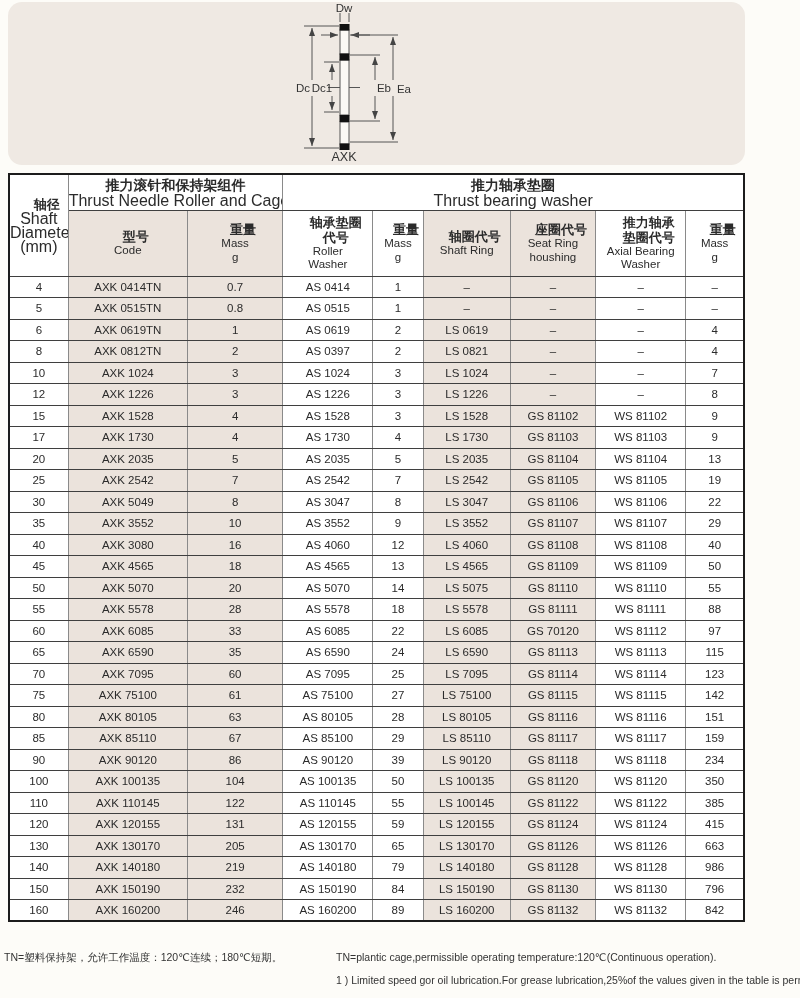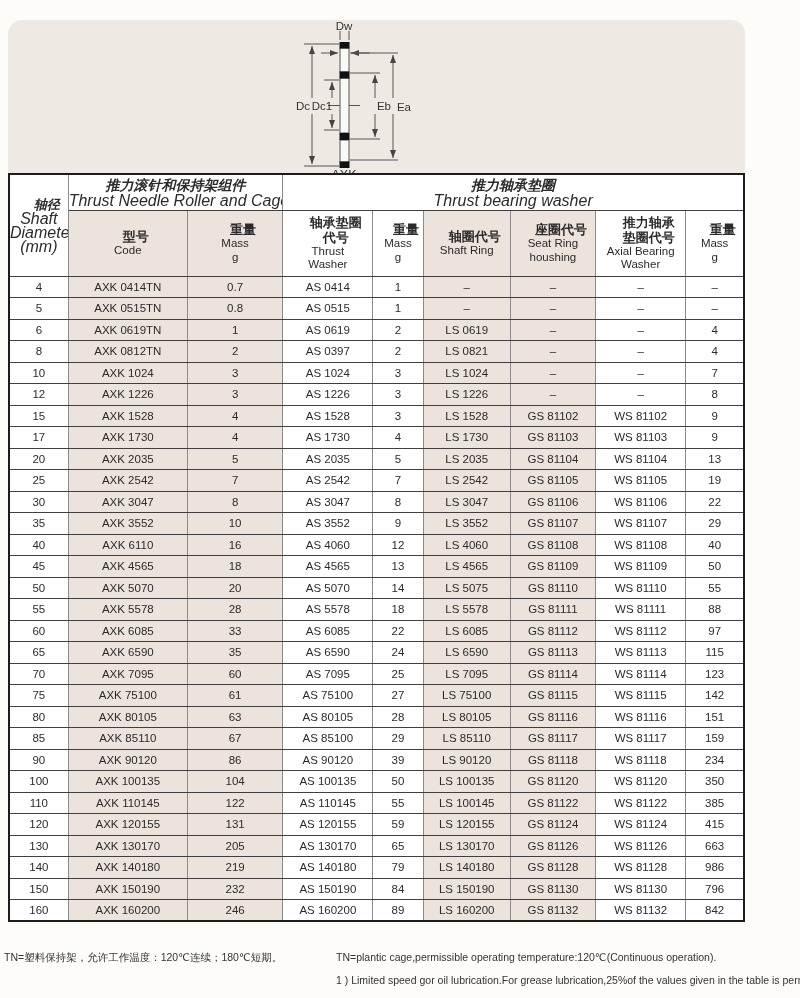--- a/index.html
+++ b/index.html
@@ -3,31 +3,31 @@
 <meta charset="utf-8">
 <style>
   :root{
     --pagebg:#fdfcf8; --panel:#efe9e3; --shade:#ebe3dc;
     --grid_h:#3f3f3f; --grid_v:#8a8a8a; --outer:#1c1c1c; --text:#2b2b2b;
   }
   *{box-sizing:border-box; margin:0; padding:0;}
   html,body{width:800px; height:998px; overflow:hidden;}
   body{background:var(--pagebg); font-family:"Liberation Sans","DejaVu Sans",sans-serif; color:var(--text); position:relative;}
 
-  .panel{position:absolute; left:8px; top:20px; width:737px; height:163px; background:var(--panel); border-radius:14px;}
+  .panel{position:absolute; left:8px; top:2px; width:737px; height:163px; background:var(--panel); border-radius:14px;}
   .panel svg{display:block; width:737px; height:163px;}
   .dim-label{font-size:11.5px; fill:#333;}
   .axk-label{font-size:12.5px; fill:#333;}
 
   .tablewrap{position:absolute; left:8px; top:173px; width:739px;}
   table{border-collapse:collapse; table-layout:fixed; width:737px; border:2px solid var(--outer); background:#fff;}
   th,td{border-top:1px solid var(--grid_h); border-bottom:1px solid var(--grid_h);
         border-left:1px solid var(--grid_v); border-right:1px solid var(--grid_v);
         text-align:center; vertical-align:middle; overflow:hidden; white-space:nowrap;}
-  thead tr.group-row th{height:36px;font-style:italic;}
+  thead tr.group-row th{height:36px;}
   thead tr.sub-row th{height:66px; font-weight:normal;}
   tbody td{height:21.5px; font-size:11.5px; padding:0 1px;}
   .shade{background:var(--shade);}
   .zh{font-size:13px; font-weight:bold; line-height:15px;margin-left:16px;}
   .en{font-size:16px; font-weight:normal; line-height:14px;}
   .g-zh{font-size:14px; font-weight:bold; line-height:17px;}
   .g-en{font-size:16px; font-weight:normal; line-height:13px;}
   thead .sub-row .zh{font-size:13px; line-height:15px;}
   thead .sub-row .en{font-size:11.5px; line-height:13.5px;}
 
@@ -130,21 +130,21 @@
             <div class="en">Code</div>
           </th>
           <th class="shade">
             <div class="zh">重量</div>
             <div class="en">Mass</div>
             <div class="en">g</div>
           </th>
           <th>
             <div class="zh">轴承垫圈</div>
             <div class="zh">代号</div>
-            <div class="en">Thrust</div>
+            <div class="en">Roller</div>
             <div class="en">Washer</div>
           </th>
           <th>
             <div class="zh">重量</div>
             <div class="en">Mass</div>
             <div class="en">g</div>
           </th>
           <th class="shade">
             <div class="zh">轴圈代号</div>
             <div class="en">Shaft Ring</div>
@@ -273,21 +273,21 @@
           <td class="shade">7</td>
           <td>AS 2542</td>
           <td>7</td>
           <td class="shade">LS 2542</td>
           <td class="shade">GS 81105</td>
           <td>WS 81105</td>
           <td>19</td>
         </tr>
         <tr>
           <td>30</td>
-          <td class="shade">AXK 3047</td>
+          <td class="shade">AXK 5049</td>
           <td class="shade">8</td>
           <td>AS 3047</td>
           <td>8</td>
           <td class="shade">LS 3047</td>
           <td class="shade">GS 81106</td>
           <td>WS 81106</td>
           <td>22</td>
         </tr>
         <tr>
           <td>35</td>
@@ -295,21 +295,21 @@
           <td class="shade">10</td>
           <td>AS 3552</td>
           <td>9</td>
           <td class="shade">LS 3552</td>
           <td class="shade">GS 81107</td>
           <td>WS 81107</td>
           <td>29</td>
         </tr>
         <tr>
           <td>40</td>
-          <td class="shade">AXK 6110</td>
+          <td class="shade">AXK 3080</td>
           <td class="shade">16</td>
           <td>AS 4060</td>
           <td>12</td>
           <td class="shade">LS 4060</td>
           <td class="shade">GS 81108</td>
           <td>WS 81108</td>
           <td>40</td>
         </tr>
         <tr>
           <td>45</td>
@@ -344,21 +344,21 @@
           <td>WS 81111</td>
           <td>88</td>
         </tr>
         <tr>
           <td>60</td>
           <td class="shade">AXK 6085</td>
           <td class="shade">33</td>
           <td>AS 6085</td>
           <td>22</td>
           <td class="shade">LS 6085</td>
-          <td class="shade">GS 81112</td>
+          <td class="shade">GS 70120</td>
           <td>WS 81112</td>
           <td>97</td>
         </tr>
         <tr>
           <td>65</td>
           <td class="shade">AXK 6590</td>
           <td class="shade">35</td>
           <td>AS 6590</td>
           <td>24</td>
           <td class="shade">LS 6590</td>

